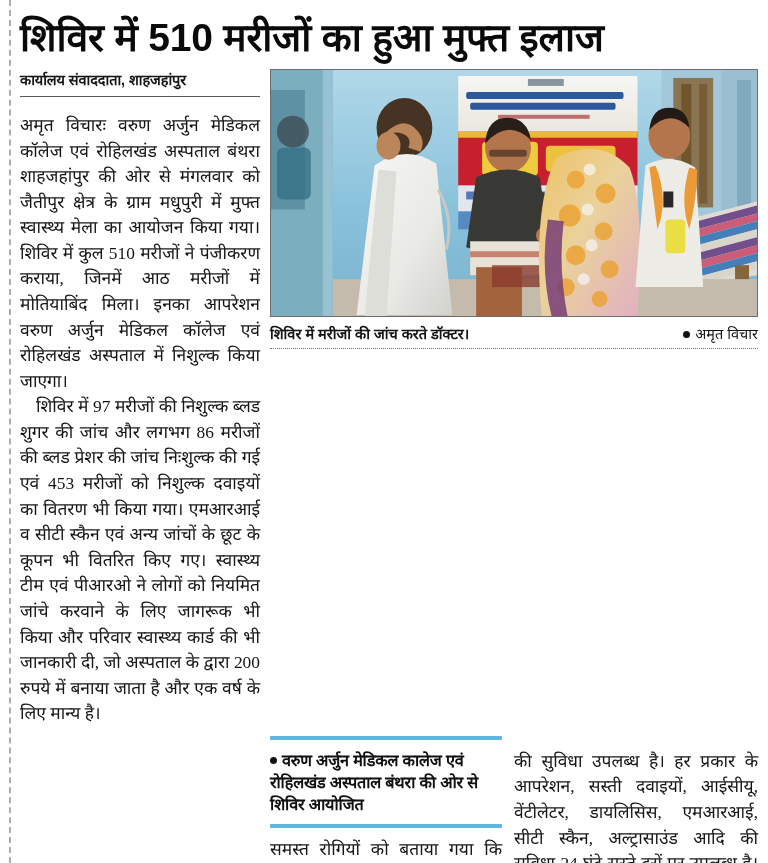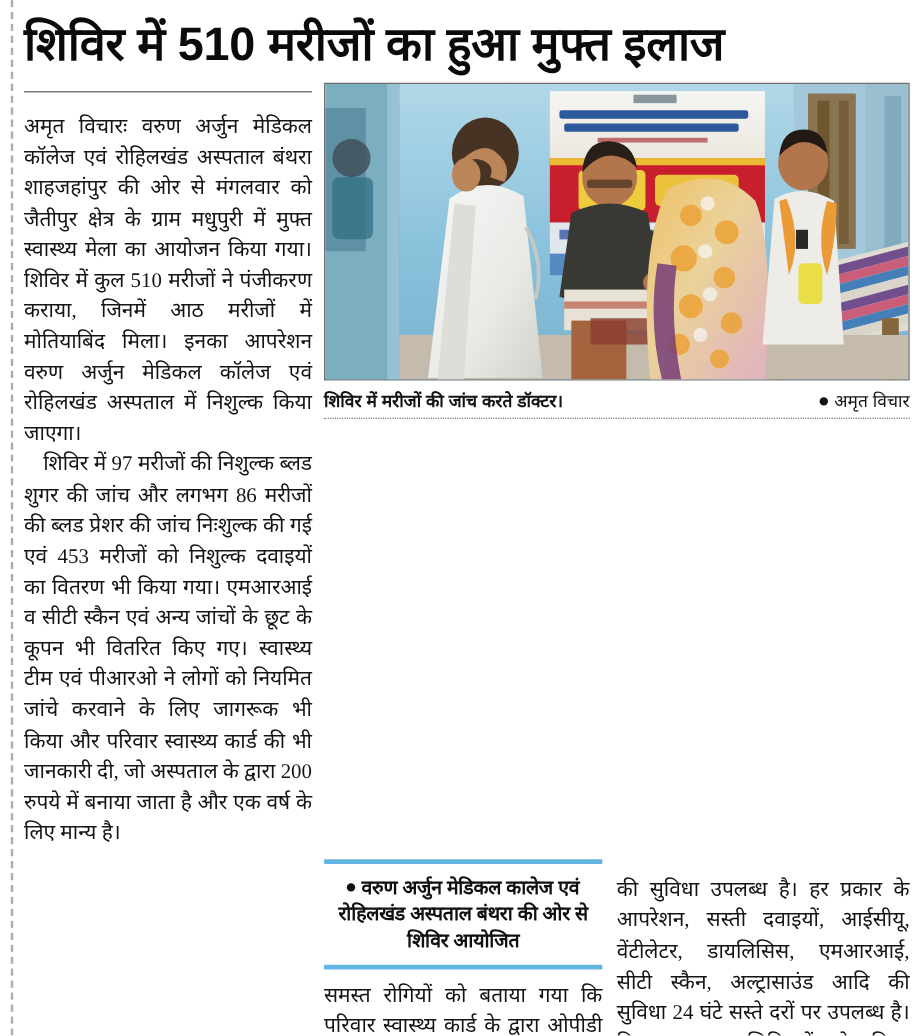--- a/index.html
+++ b/index.html
@@ -150,21 +150,20 @@
     margin: 9px 0 9px 0;
     border-radius: 1px;
   }
   .subhead {
     font-family: "Liberation Sans", "DejaVu Sans", sans-serif;
     font-weight: 700;
     font-size: 16.2px;
     line-height: 1.36;
     color: #101010;
     letter-spacing: -0.2px;
-    text-align: center;
   }
   .subhead .bullet {
     display: inline-block;
     width: 7px; height: 7px;
     border-radius: 50%;
     background: #111;
     margin-right: 5px;
     vertical-align: 2px;
   }
   .spacer-top { height: 22px; }
@@ -174,20 +173,21 @@
 
 <div class="cut-guide"></div>
 
 <div class="page">
 
   <div class="headline">शिविर में 510 मरीजों का हुआ मुफ्त इलाज</div>
 
   <div class="top-zone">
 
     <div class="col-left">
+      <div class="byline">कार्यालय संवाददाता, शाहजहांपुर</div>
       <div class="byline-rule"></div>
 
       <div class="body-text">
         <p><span class="lead-label">अमृत विचारः</span><span> वरुण अर्जुन मेडिकल कॉलेज एवं रोहिलखंड अस्पताल बंथरा शाहजहांपुर की ओर से मंगलवार को जैतीपुर क्षेत्र के ग्राम मधुपुरी में मुफ्त स्वास्थ्य मेला का आयोजन किया गया। शिविर में कुल 510 मरीजों ने पंजीकरण कराया, जिनमें आठ मरीजों में मोतियाबिंद मिला। इनका आपरेशन वरुण अर्जुन मेडिकल कॉलेज एवं रोहिलखंड अस्पताल में निशुल्क किया जाएगा।</span></p>
         <p>शिविर में 97 मरीजों की निशुल्क ब्लड शुगर की जांच और लगभग 86 मरीजों की ब्लड प्रेशर की जांच निःशुल्क की गई एवं 453 मरीजों को निशुल्क दवाइयों का वितरण भी किया गया। एमआरआई व सीटी स्कैन एवं अन्य जांचों के छूट के कूपन भी वितरित किए गए। स्वास्थ्य टीम एवं पीआरओ ने लोगों को नियमित जांचे करवाने के लिए जागरूक भी किया और परिवार स्वास्थ्य कार्ड की भी जानकारी दी, जो अस्पताल के द्वारा 200 रुपये में बनाया जाता है और एक वर्ष के लिए मान्य है।</p>
       </div>
     </div>
 
     <div class="photo-zone">
       <div class="photo-frame">

